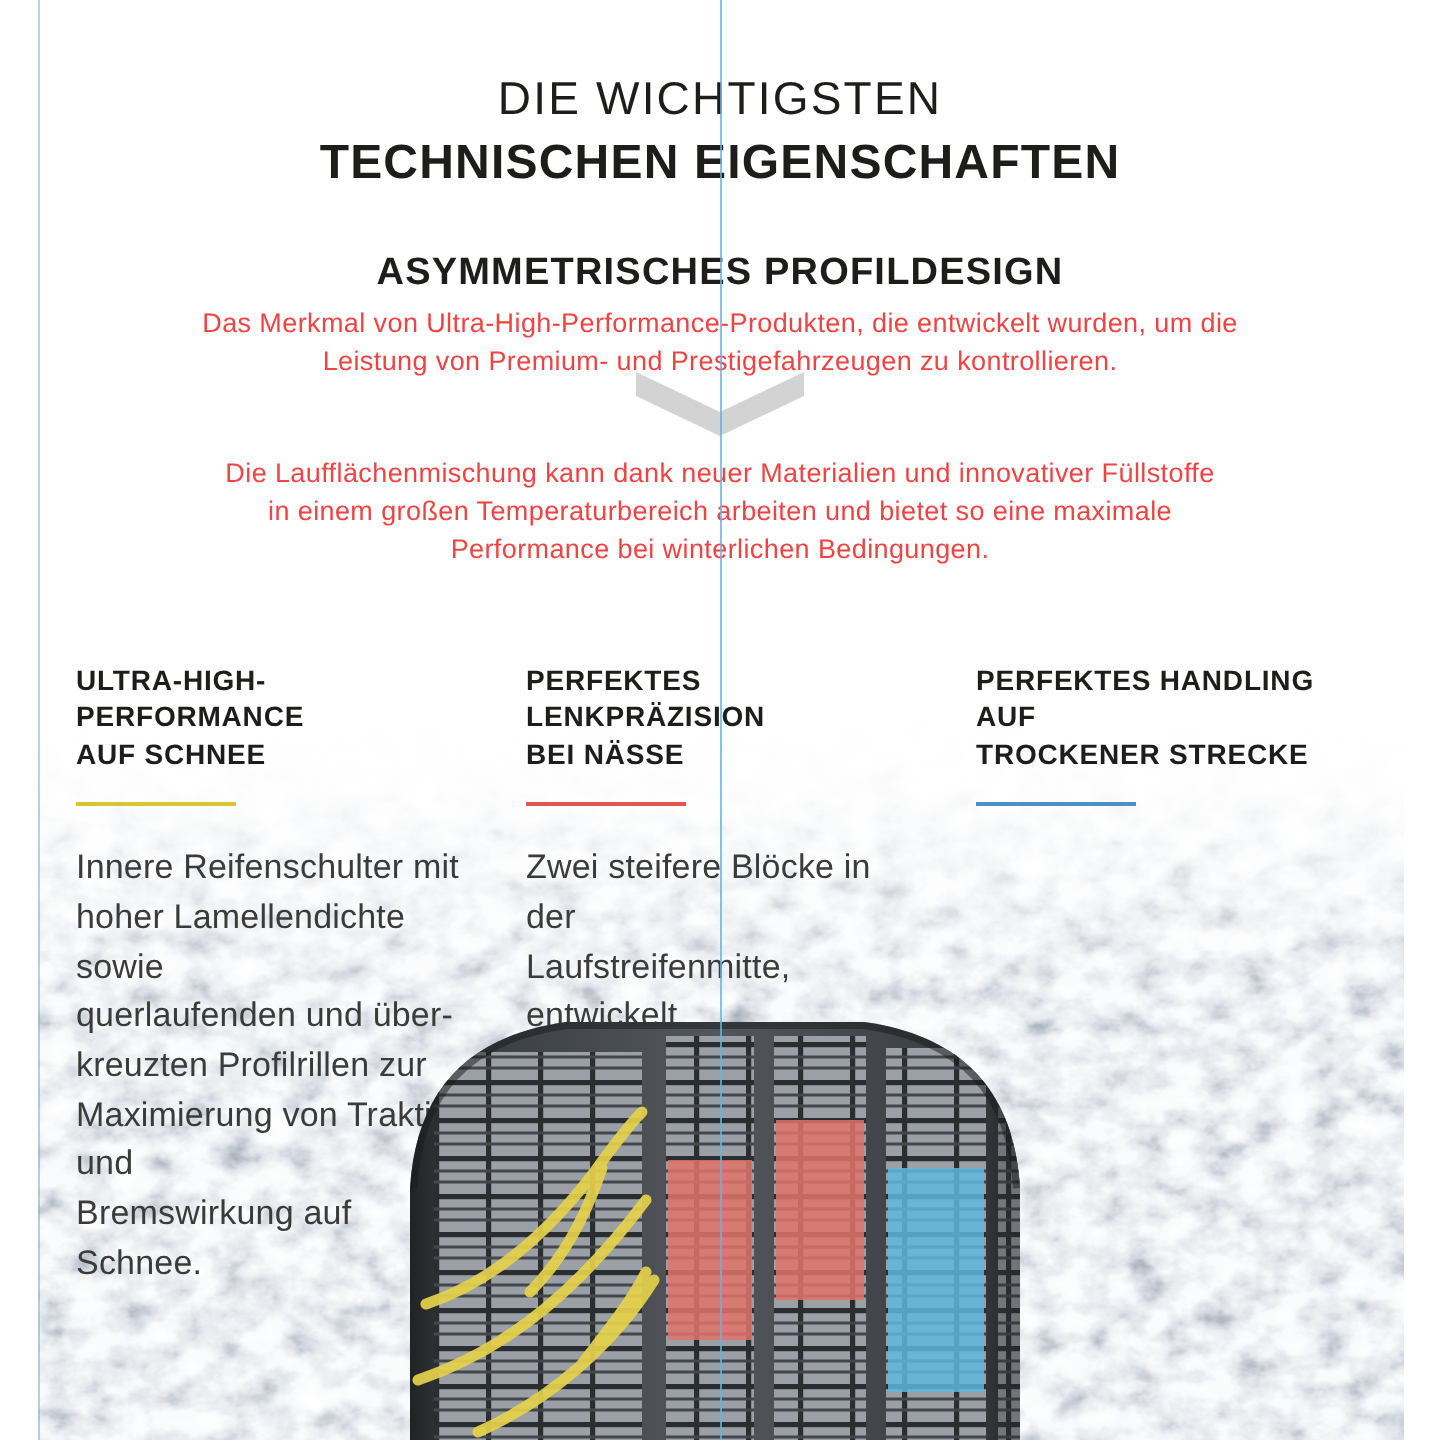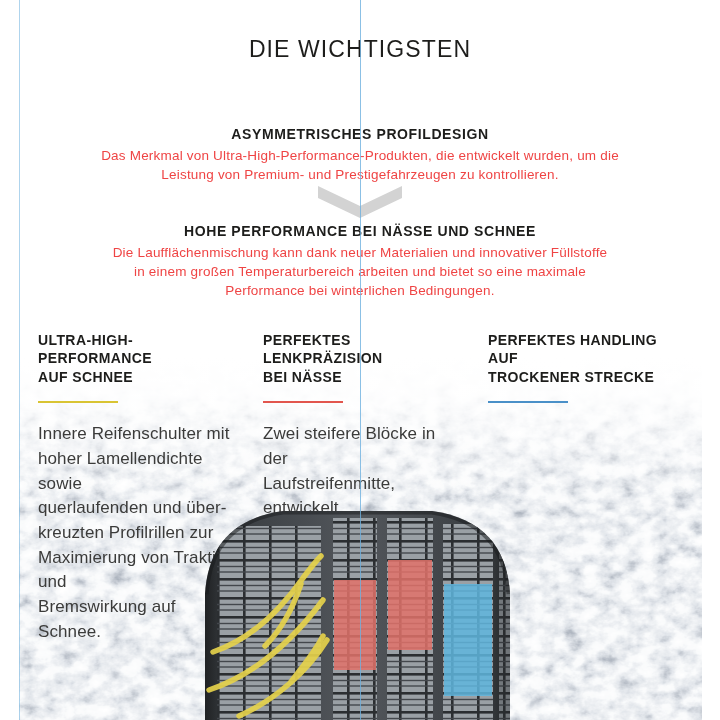--- a/index.html
+++ b/index.html
@@ -25,21 +25,21 @@
 
   
   .title { position:absolute; top:36px; left:0; width:720px; text-align:center; z-index:10; }
   .title-1 { font-size:23px; font-weight:400; letter-spacing:1.1px; }
   .title-2 { font-size:24px; font-weight:700; letter-spacing:.6px; margin-top:5px; }
 
   
   .feature { position:absolute; left:0; width:720px; text-align:center; z-index:10; }
   .feature.f1 { top:126px; }
   .feature.f2 { top:223px; }
-  .feature-heading { font-size:14px; font-weight:700; letter-spacing:.6px; }
+  .feature-heading { font-size:19px; font-weight:700; letter-spacing:.6px; }
   .feature-body {
     font-size:13.5px; line-height:1.4; color:#ef4444;
     margin-top:5px; white-space:pre-line; letter-spacing:.2px;
   }
 
   .chevron { position:absolute; left:318px; top:186px; z-index:10; }
 
   
   .columns {
     position:absolute; top:331px; left:38px; width:650px;
@@ -76,36 +76,36 @@
           <feFuncA type="table" tableValues="1 1"></feFuncA>
         </feComponentTransfer>
       </filter>
       <rect width="683" height="362" fill="#dfe3e6" filter="url(#snowF)"></rect>
     </svg>
     <div class="snow-fade"></div>
   </div>
 
   <div class="title">
     <div class="title-1">DIE WICHTIGSTEN</div>
+    <div class="title-2">TECHNISCHEN EIGENSCHAFTEN</div>
   </div>
 
   <div class="feature f1">
     <div class="feature-heading">ASYMMETRISCHES PROFILDESIGN</div>
     <div class="feature-body">Das Merkmal von Ultra-High-Performance-Produkten, die entwickelt wurden, um die
 Leistung von Premium- und Prestigefahrzeugen zu kontrollieren.</div>
   </div>
 
   <div class="chevron">
     <svg width="84" height="32" aria-hidden="true">
       <polygon points="0,0 42,20 84,0 84,12 42,32 0,12" style="fill: rgb(211, 211, 211);"></polygon>
     </svg>
   </div>
 
   <div class="feature f2">
-    <div class="feature-heading">HOHE PERFORMANCE BEI NÄSSE UND SCHNEE</div>
     <div class="feature-body">Die Laufflächenmischung kann dank neuer Materialien und innovativer Füllstoffe
 in einem großen Temperaturbereich arbeiten und bietet so eine maximale
 Performance bei winterlichen Bedingungen.</div>
   </div>
 
   <div class="columns">
 
     <div class="col">
       <div class="col-heading">ULTRA-HIGH-PERFORMANCE
 AUF SCHNEE</div>

